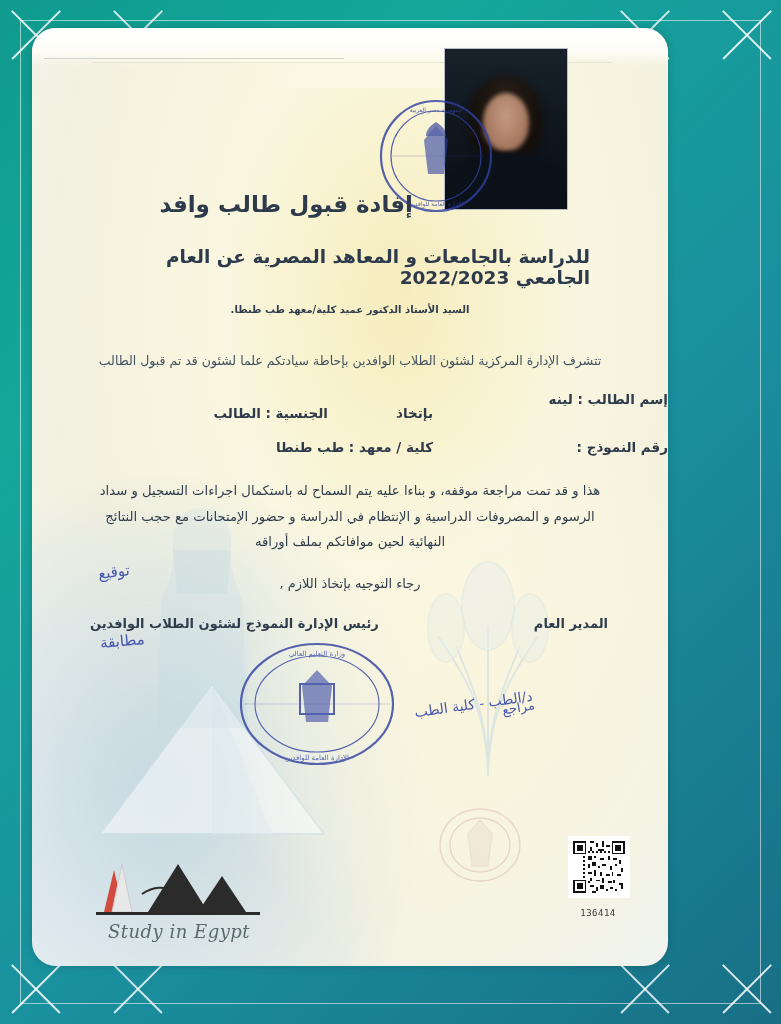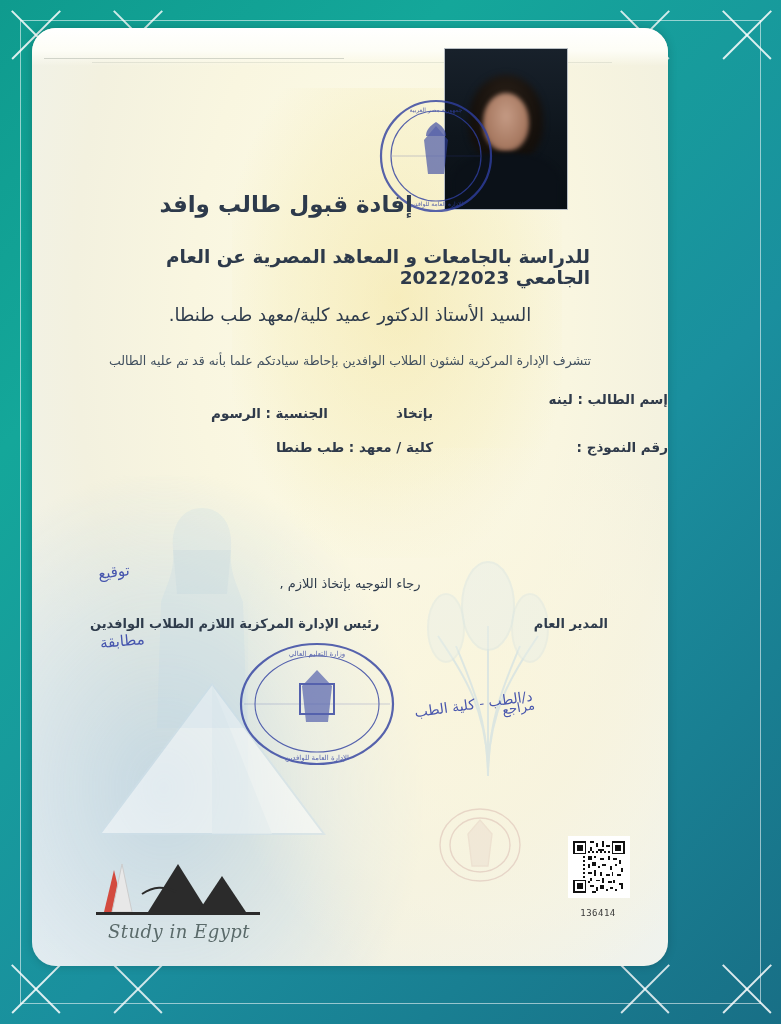--- a/index.html
+++ b/index.html
@@ -169,22 +169,22 @@
     font-size: 18.5px;
     font-weight: bold;
     color: #2d3a4b;
   }
   .addressee {
     position: absolute;
     top: 276px;
     right: 78px;
     left: 78px;
     text-align: center;
-    font-size: 18px;
-    font-weight: normal;
+    font-size: 10px;
+    font-weight: bold;
     color: #2f3c4c;
   }
   .intro {
     position: absolute;
     top: 325px;
     right: 60px;
     left: 60px;
     text-align: center;
     font-size: 12.5px;
     color: #41505f;
@@ -422,34 +422,35 @@
         <text x="60" y="110" font-size="6" fill="#2f3fa0" text-anchor="middle">الإدارة العامة للوافدين</text>
         <line x1="16" y1="60" x2="104" y2="60" stroke="#2f3fa0" stroke-width="0.6" opacity="0.5"></line>
       </svg>
 
       <h1 class="title">إفادة قبول طالب وافد</h1>
 
       <div class="subtitle">للدراسة بالجامعات و المعاهد المصرية عن العام الجامعي 2022/2023</div>
 
       <div class="addressee">السيد الأستاذ الدكتور عميد كلية/معهد طب طنطا.</div>
 
-      <div class="intro">تتشرف الإدارة المركزية لشئون الطلاب الوافدين بإحاطة سيادتكم علما بأنه قد تم عليه الطالب</div>
+      <div class="intro">تتشرف الإدارة المركزية لشئون الطلاب الوافدين بإحاطة سيادتكم علما لشئون قد تم قبول الطالب</div>
 
       <div class="r1-name">إسم الطالب : لينه</div>
       <div class="r1-mid">بإتخاذ</div>
-      <div class="r1-nat">الجنسية : الرسوم</div>
+      <div class="r1-nat">الجنسية : الطالب</div>
 
       <div class="r2-form">رقم النموذج :</div>
       <div class="r2-fac">كلية / معهد : طب طنطا</div>
 
+      <div class="body-par">هذا و قد تمت مراجعة موقفه، و بناءا عليه يتم السماح له باستكمال اجراءات التسجيل و سداد الرسوم و المصروفات الدراسية و الإنتظام في الدراسة و حضور الإمتحانات مع حجب النتائج النهائية لحين موافاتكم بملف أوراقه</div>
 
       <div class="note">رجاء التوجيه بإتخاذ اللازم ,</div>
 
       <div class="sig-left">المدير العام</div>
-      <div class="sig-right">رئيس الإدارة المركزية اللازم الطلاب الوافدين</div>
+      <div class="sig-right">رئيس الإدارة النموذج لشئون الطلاب الوافدين</div>
 
       <div class="hand hand-1">توقيع</div>
       <div class="hand hand-2">مطابقة</div>
       <div class="hand hand-3">د/الطب - كلية الطب</div>
       <div class="hand hand-4">مراجع</div>
 
       <svg class="stamp stamp-bottom" viewBox="0 0 162 128">
         <ellipse cx="81" cy="64" rx="76" ry="60" fill="none" stroke="#2f3fa0" stroke-width="2.2"></ellipse>
         <ellipse cx="81" cy="64" rx="62" ry="48" fill="none" stroke="#2f3fa0" stroke-width="1.1"></ellipse>
         <rect x="64" y="44" width="34" height="30" fill="none" stroke="#2f3fa0" stroke-width="2"></rect>

